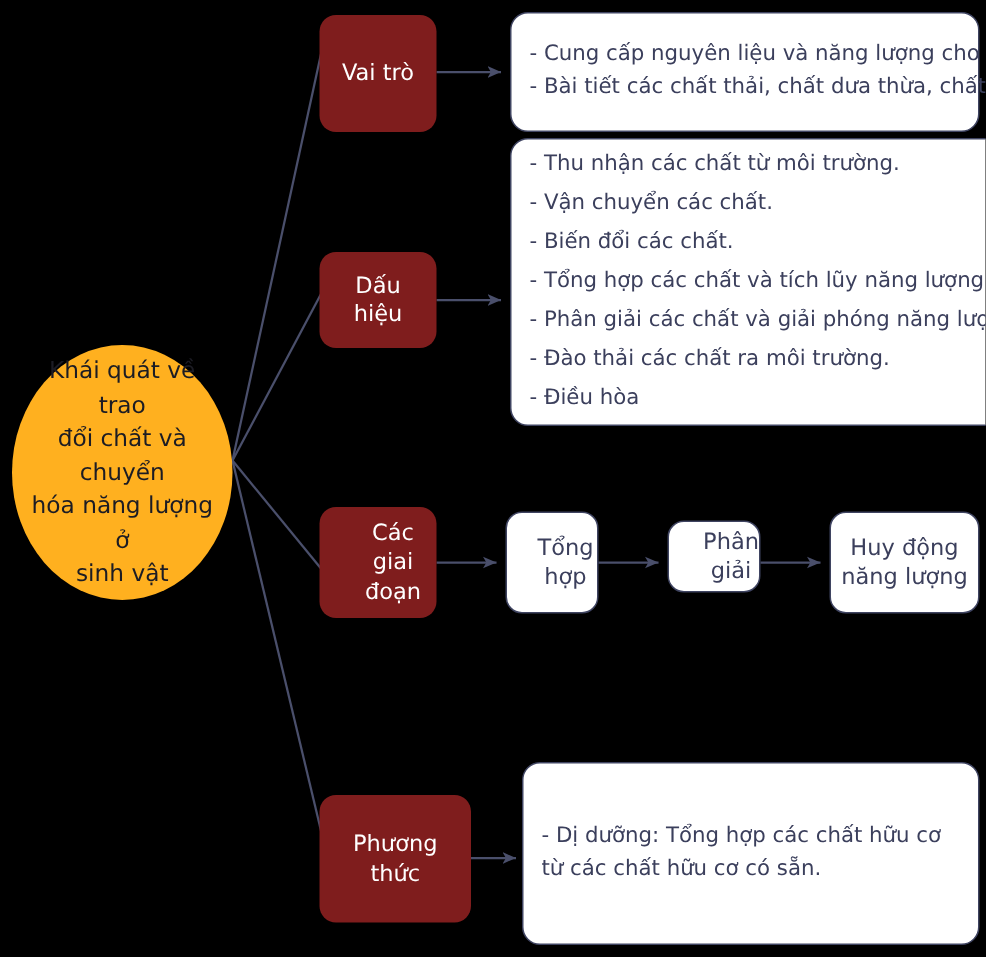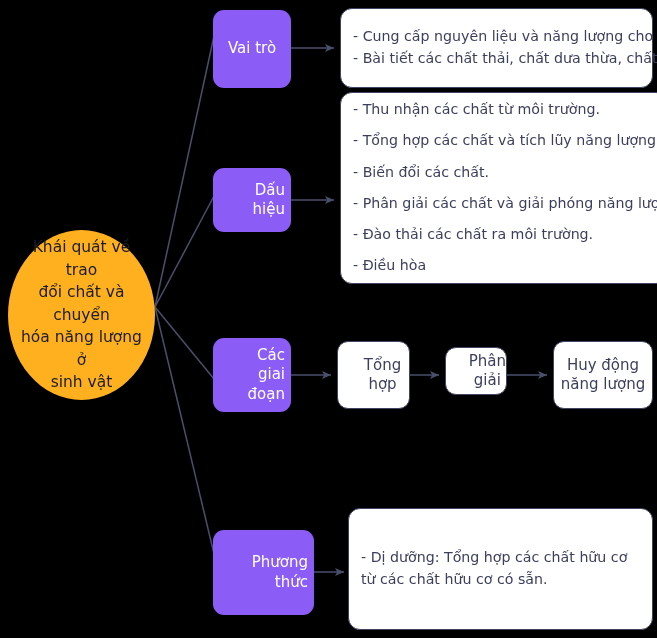--- a/index.html
+++ b/index.html
@@ -8,22 +8,22 @@
   #canvas{position:absolute;inset:0;width:657px;height:638px;background:#000;}
 
   svg.edges{position:absolute;left:0;top:0;width:657px;height:638px;pointer-events:none;}
 
   .node{position:absolute;box-sizing:border-box;display:flex;align-items:center;
         justify-content:center;text-align:center;}
 
   .oval{background:#ffb01f;border-radius:50% / 50%;color:#1c1c24;
         font-size:15.5px;line-height:1.45;padding:0 10px;align-items:center;}
 
-  .green{background:#8b5cf6;color:#ffffff;border-radius:11px;
-         font-size:15px;line-height:1.3;padding:0 6px;text-align:right;}
+  .green{background:#7f1d1d;color:#ffffff;border-radius:11px;
+         font-size:15px;line-height:1.3;padding:0 6px;}
 
   .white{background:#ffffff;color:#3b3f5c;border:1.4px solid #3f4461;
          border-radius:11px;font-size:15px;line-height:1.3;}
 
   .content{background:#ffffff;color:#3b3f5c;border:1.4px solid #3f4461;
            border-radius:12px;position:absolute;box-sizing:border-box;
            display:flex;flex-direction:column;justify-content:center;
            padding:6px 12px;font-size:14.2px;line-height:1.52;text-align:left;}
   .content .ln{white-space:nowrap;}
   .content.wrap .ln{white-space:normal;}
@@ -69,35 +69,36 @@
   <div class="content" style="left:340px;top:8px;width:313px;height:80px;">
     <div class="ln">- Cung cấp nguyên liệu và năng lượng cho sinh vật.</div>
     <div class="ln">- Bài tiết các chất thải, chất dưa thừa, chất độc.</div>
   </div>
 
   <div class="node green" style="left:213px;top:168px;width:78px;height:64px;">
     <span>Dấu hiệu</span>
   </div>
   <div class="content" style="left:340px;top:92px;width:328px;height:192px;justify-content:space-between;">
     <div class="ln">- Thu nhận các chất từ môi trường.</div>
+    <div class="ln">- Vận chuyển các chất.</div>
+    <div class="ln">- Biến đổi các chất.</div>
     <div class="ln">- Tổng hợp các chất và tích lũy năng lượng</div>
-    <div class="ln">- Biến đổi các chất.</div>
     <div class="ln">- Phân giải các chất và giải phóng năng lượng.</div>
     <div class="ln">- Đào thải các chất ra môi trường.</div>
     <div class="ln">- Điều hòa</div>
   </div>
 
   <div class="node green" style="left:213px;top:338px;width:78px;height:74px;padding-left:26px;">
     <div>
       <div>Các giai</div>
       <div>đoạn</div>
     </div>
   </div>
 
-  <div class="node white" style="left:337px;top:341px;width:73px;height:68px;padding-left:18px;">
+  <div class="node white" style="left:337px;top:341px;width:62px;height:68px;padding-left:18px;">
     <div>
       <div>Tổng</div>
       <div>hợp</div>
     </div>
   </div>
 
   <div class="node white" style="left:445px;top:347px;width:62px;height:48px;justify-content:flex-end;">
     <div>
       <div>Phân</div>
       <div>giải</div>

